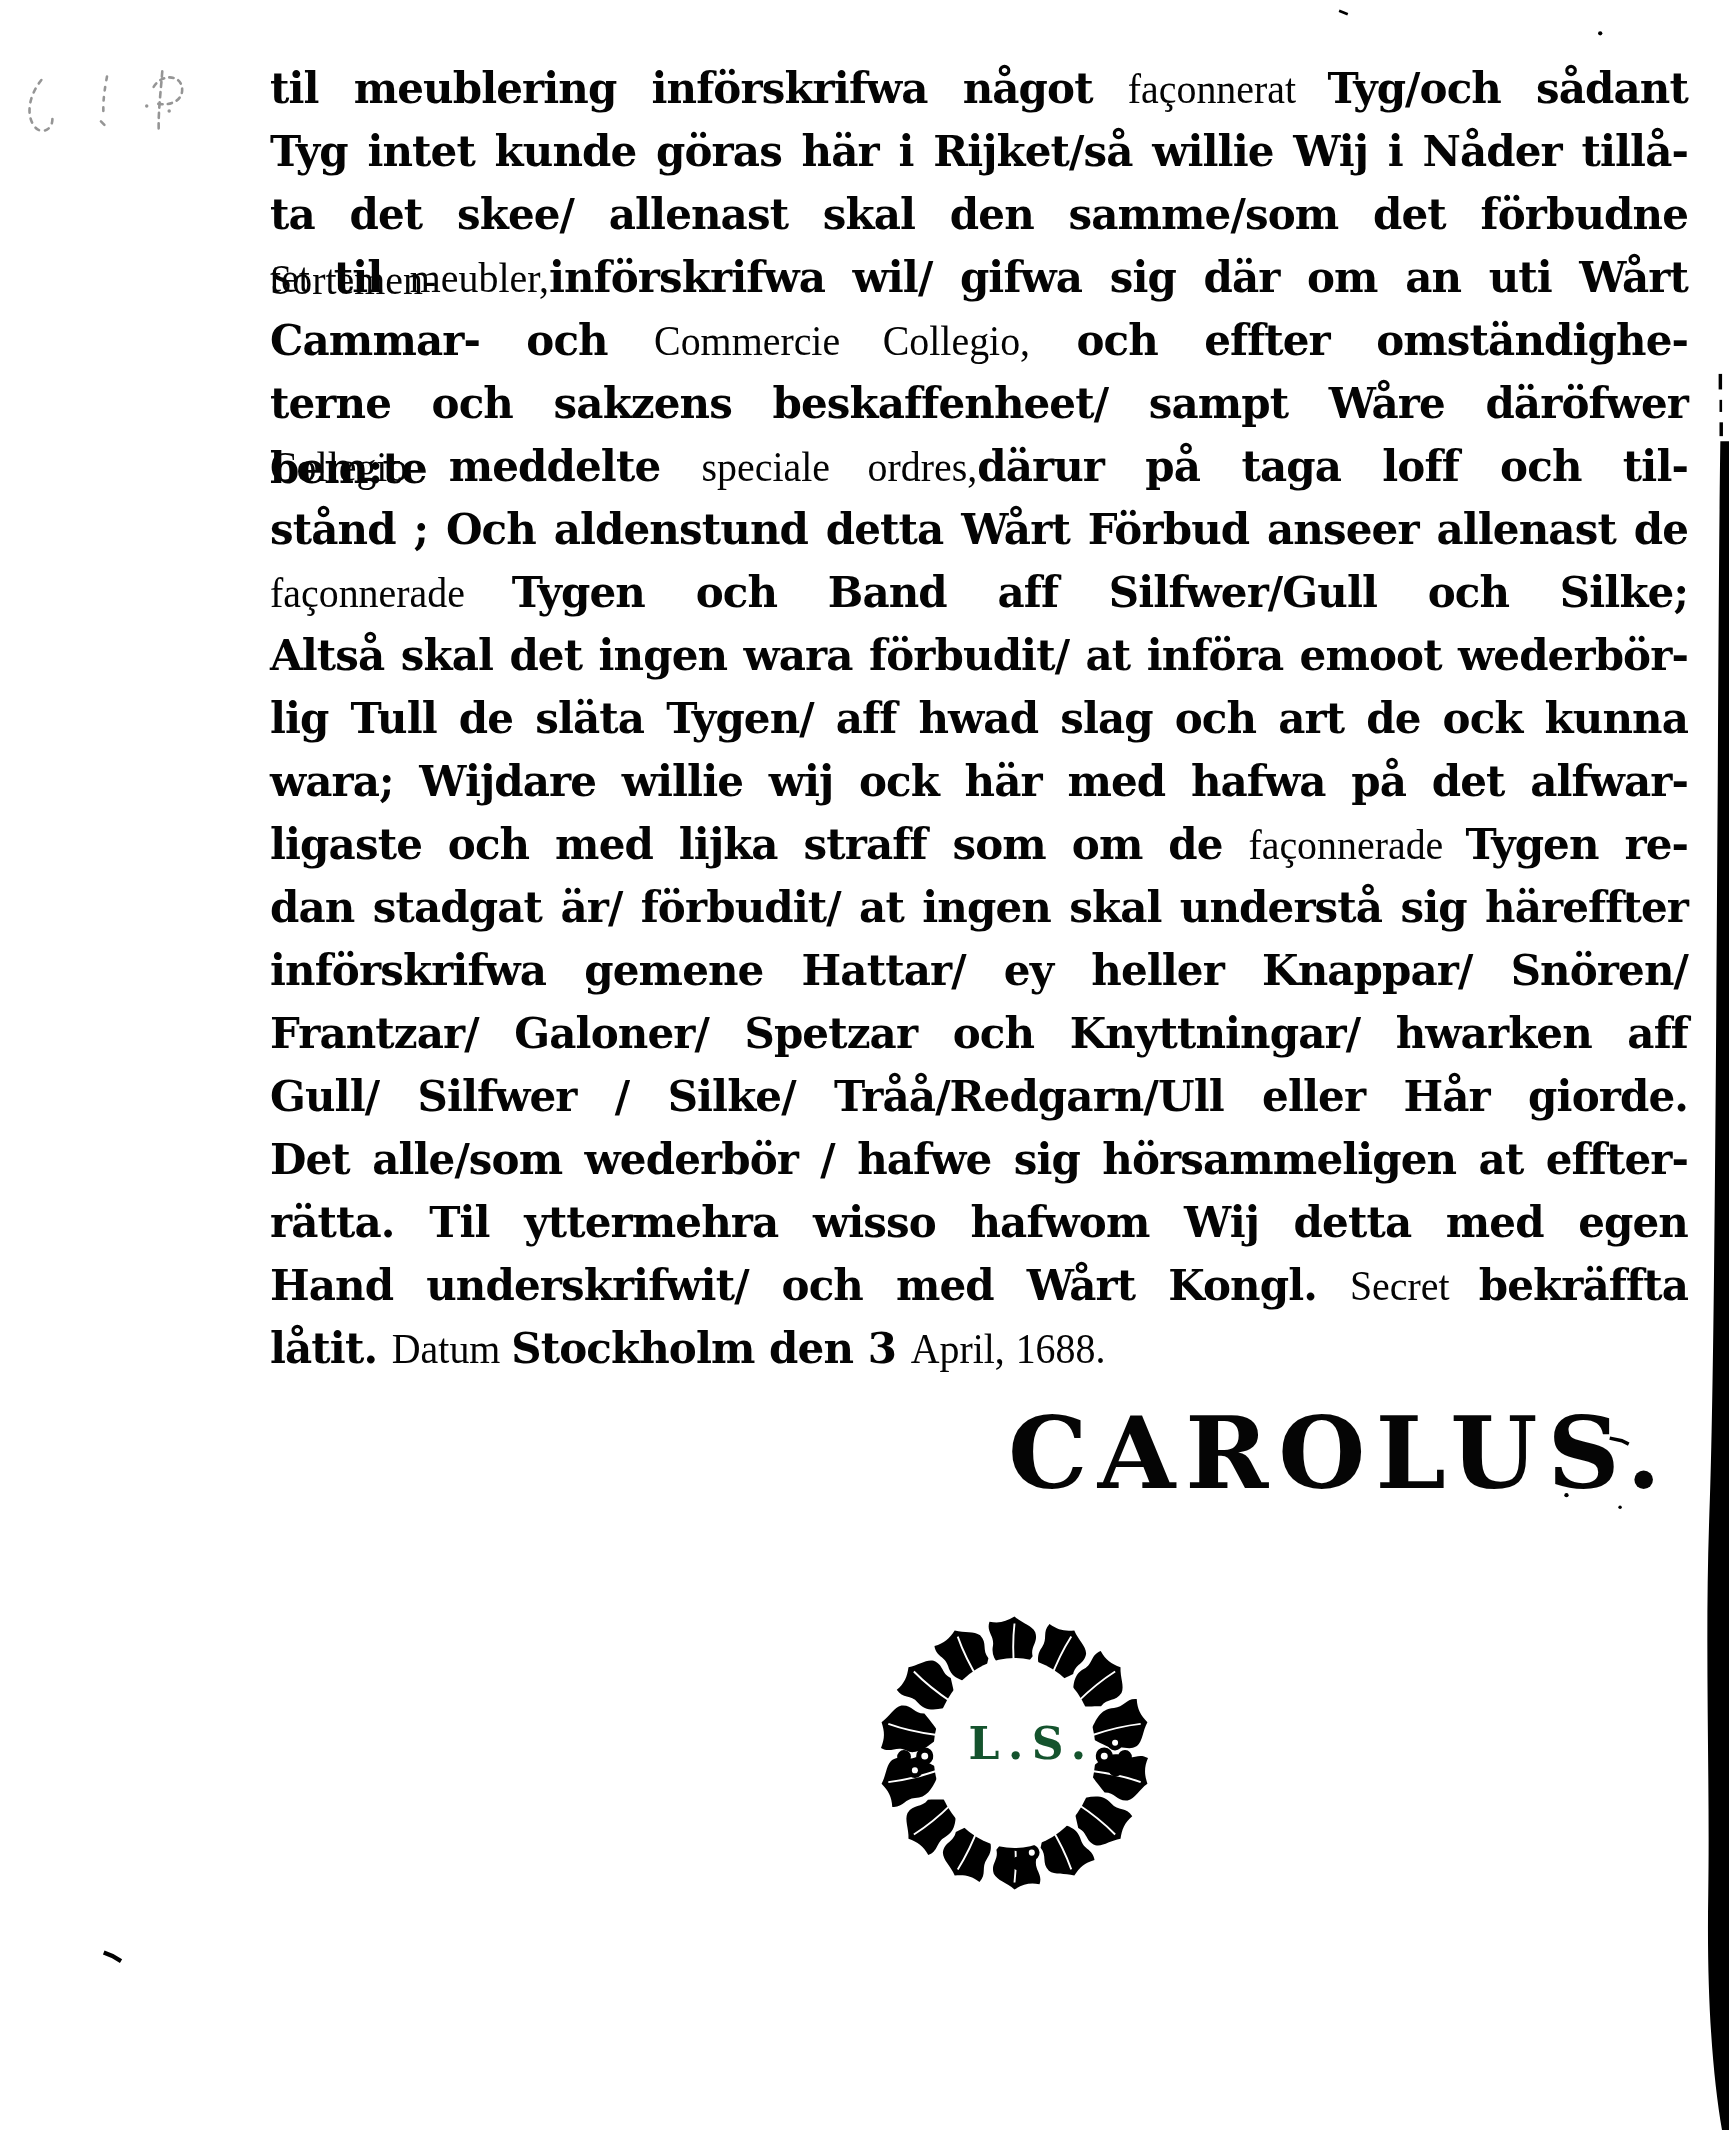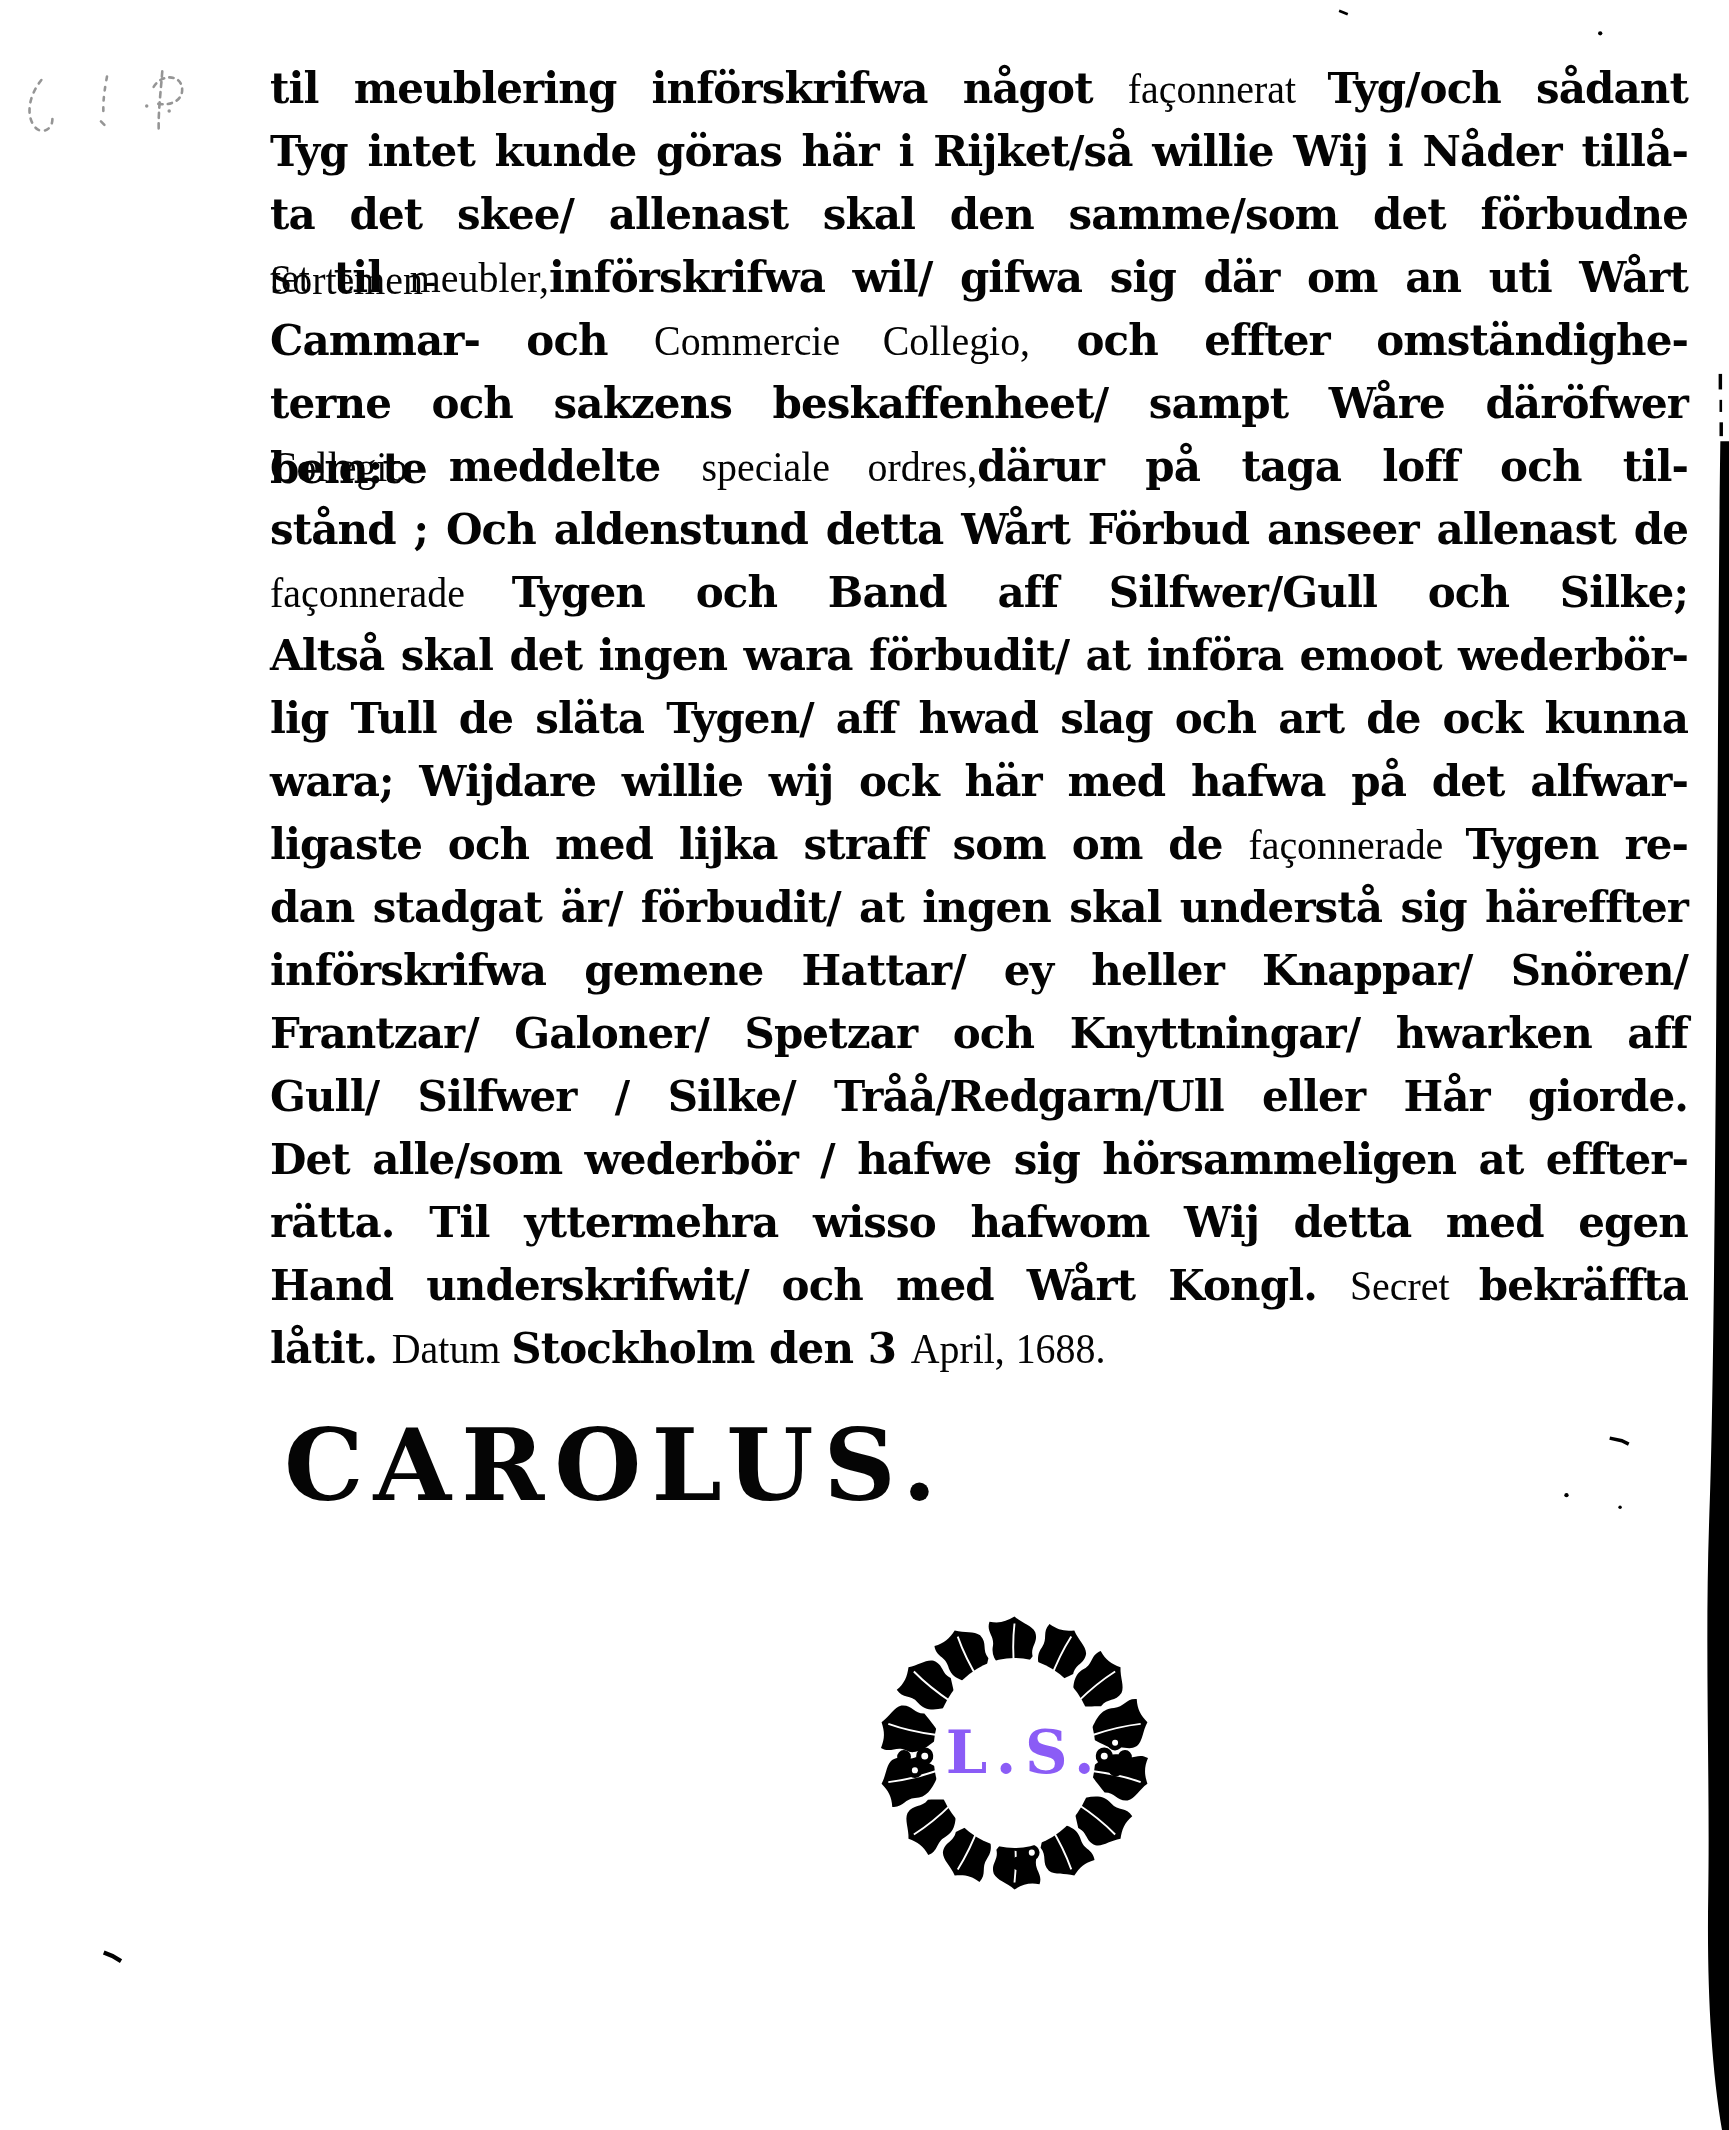--- a/index.html
+++ b/index.html
@@ -12,29 +12,29 @@
   .line{height:63px;line-height:63px;font-size:42px;font-weight:700;
         letter-spacing:-0.9px;word-spacing:0.9px;color:#040404;
         text-align:justify;text-align-last:justify;
         transform:scaleY(1.04);transform-origin:left top;}
   .line.short{text-align-last:left;}
   .fraktur{font-family:"DejaVu Serif",serif;font-weight:700;}
   .antiqua{font-family:"Liberation Serif","DejaVu Serif",serif;font-weight:400;
            font-size:0.95em;letter-spacing:0;}
 
   
-  .signature{position:absolute;left:284px;top:1401px;width:1418px;height:112px;
-             text-align:left;font-size:100px;line-height:104px;font-weight:700;
-             letter-spacing:0.10em;color:#050505;margin-top:12px;}
+  .signature{position:absolute;left:253px;top:1401px;width:1418px;height:112px;
+             text-align:right;font-size:100px;line-height:104px;font-weight:700;
+             letter-spacing:0.10em;color:#050505;}
 
   
   .seal{position:absolute;left:870px;top:1614px;width:289px;height:278px;}
   .seal svg{position:absolute;left:0;top:0;}
-  .seal-text{position:absolute;left:10px;top:104px;width:100%;text-align:center;
-             font-size:59px;font-weight:700;letter-spacing:8.6px;color:#8b5cf6;
+  .seal-text{position:absolute;left:17px;top:104px;width:100%;text-align:center;
+             font-size:44px;font-weight:700;letter-spacing:8.6px;color:#14532d;
              font-family:"DejaVu Serif",serif;}
 
   
   .pencil{position:absolute;left:17.3px;top:61px;opacity:0.55;}
 
   
   .artifacts{position:absolute;left:0;top:0;pointer-events:none;}
 </style>
 </head>
 <body>

